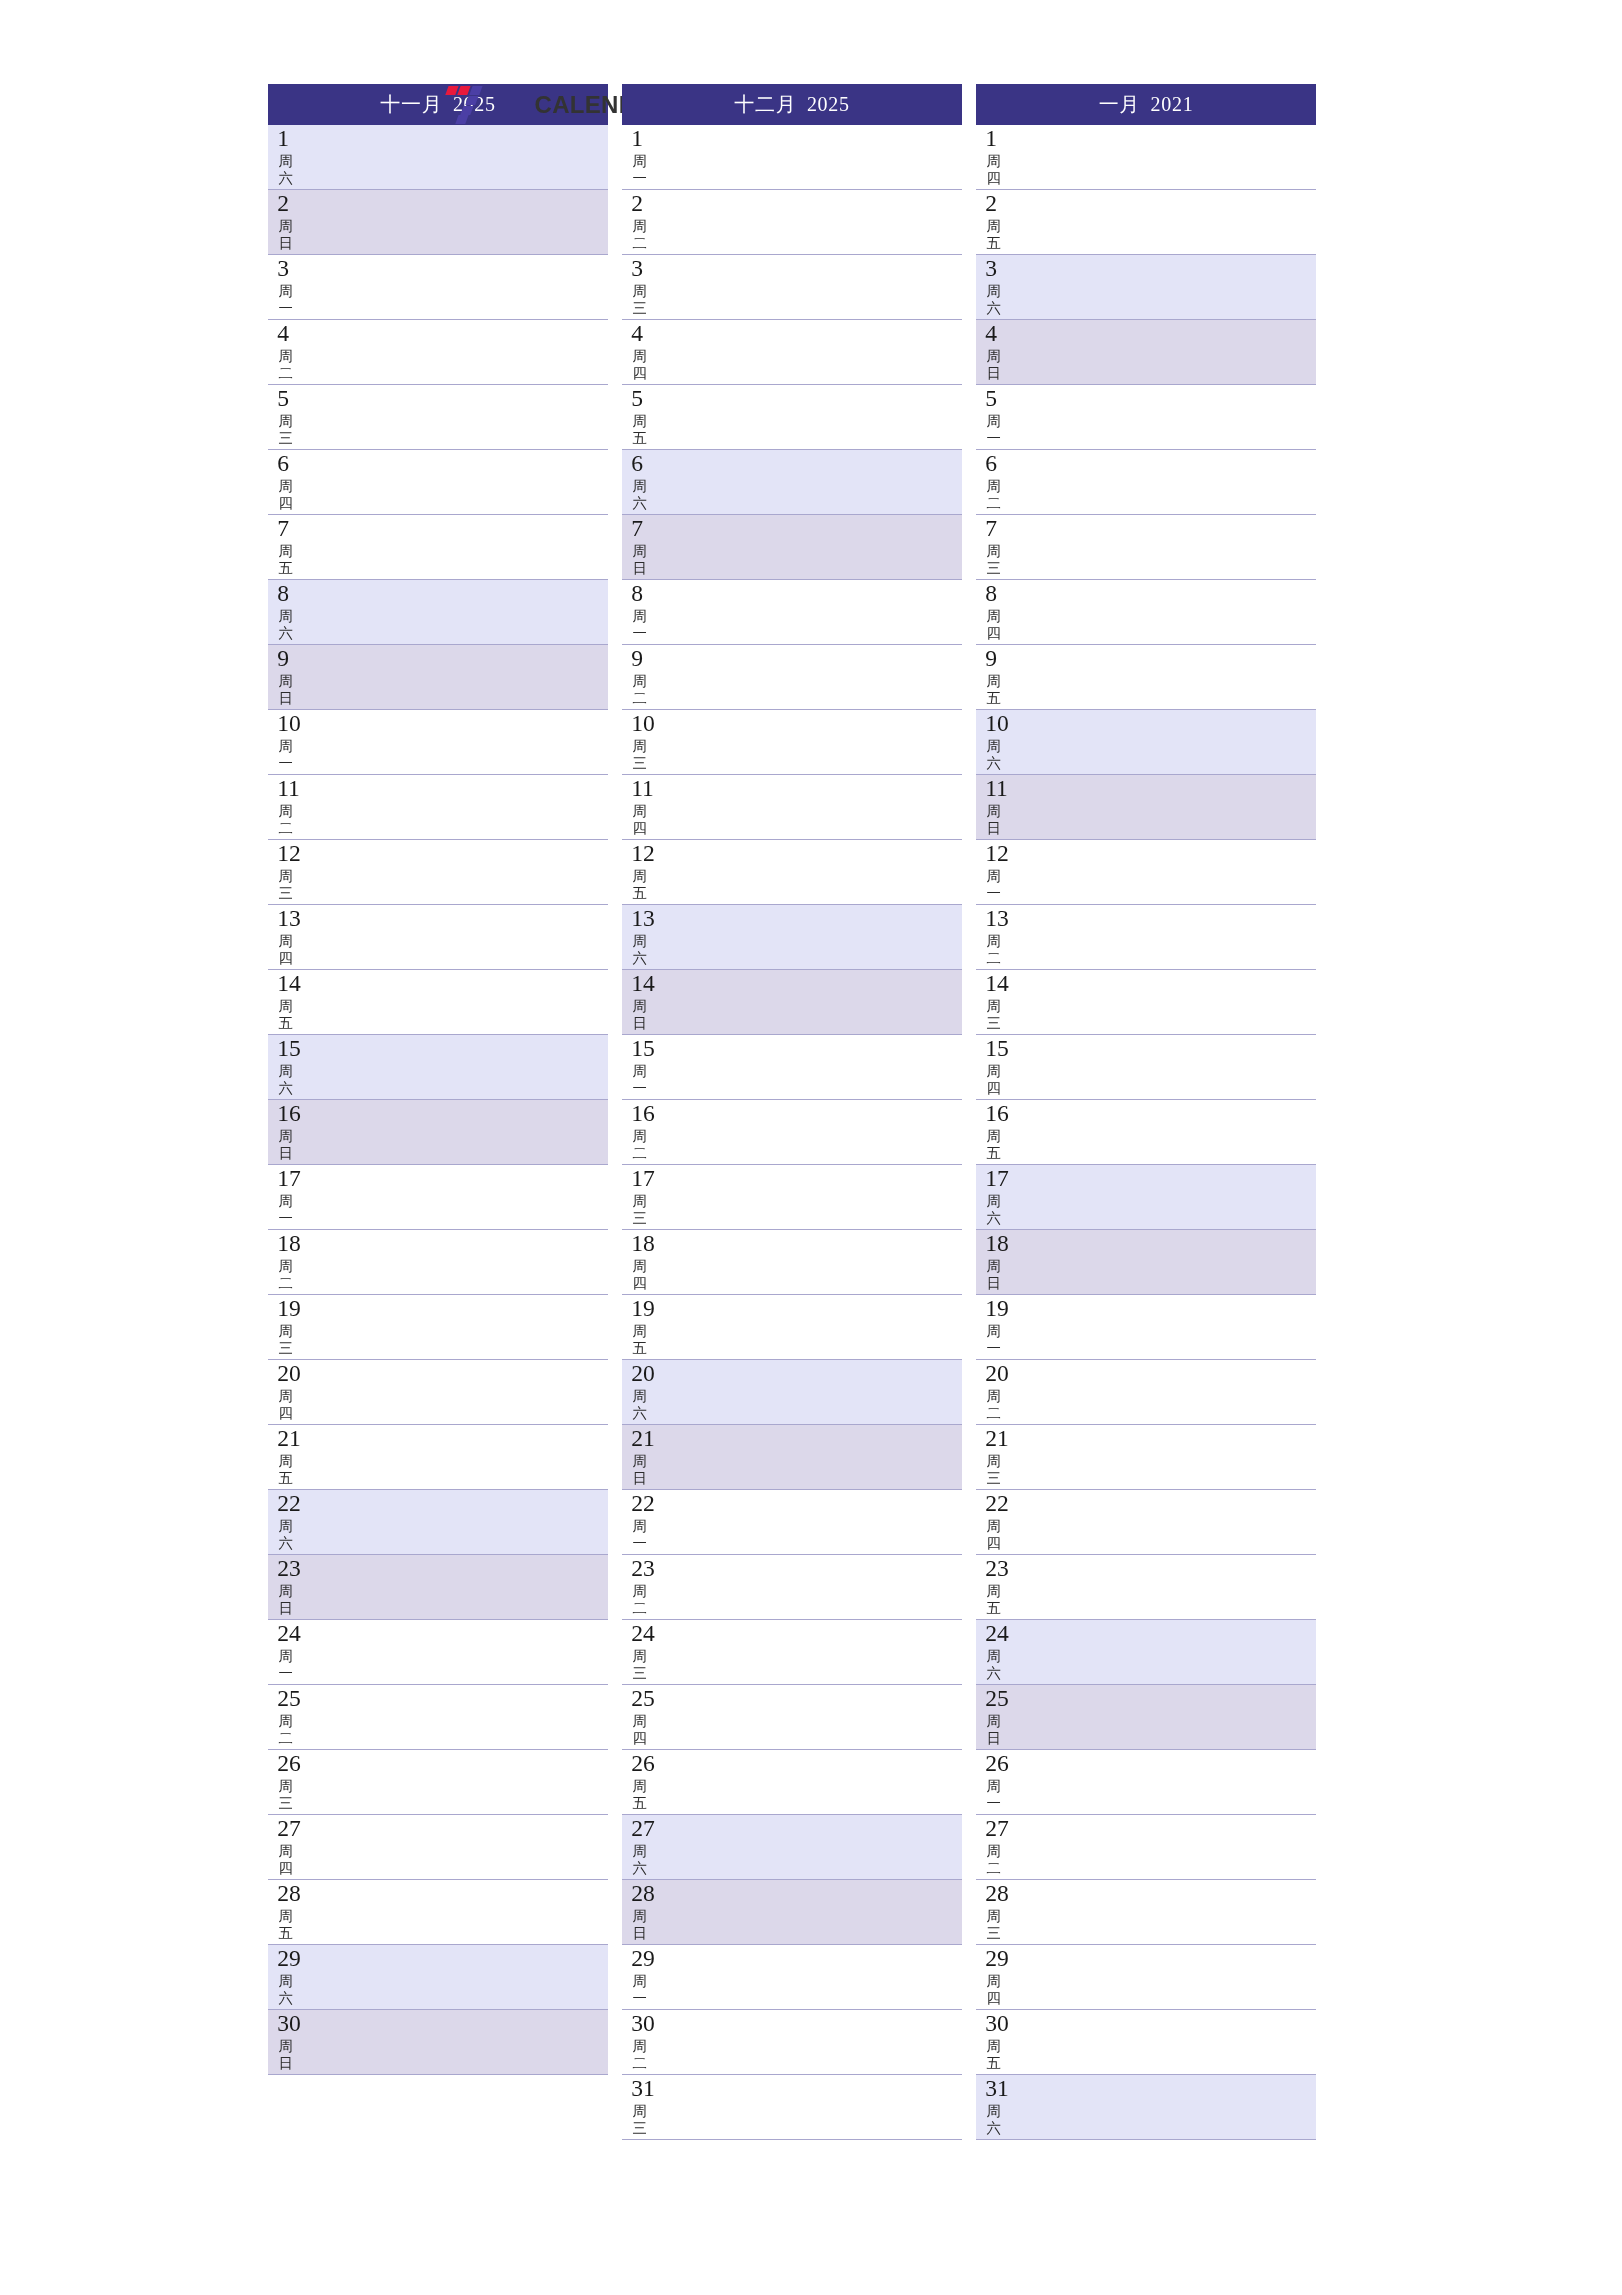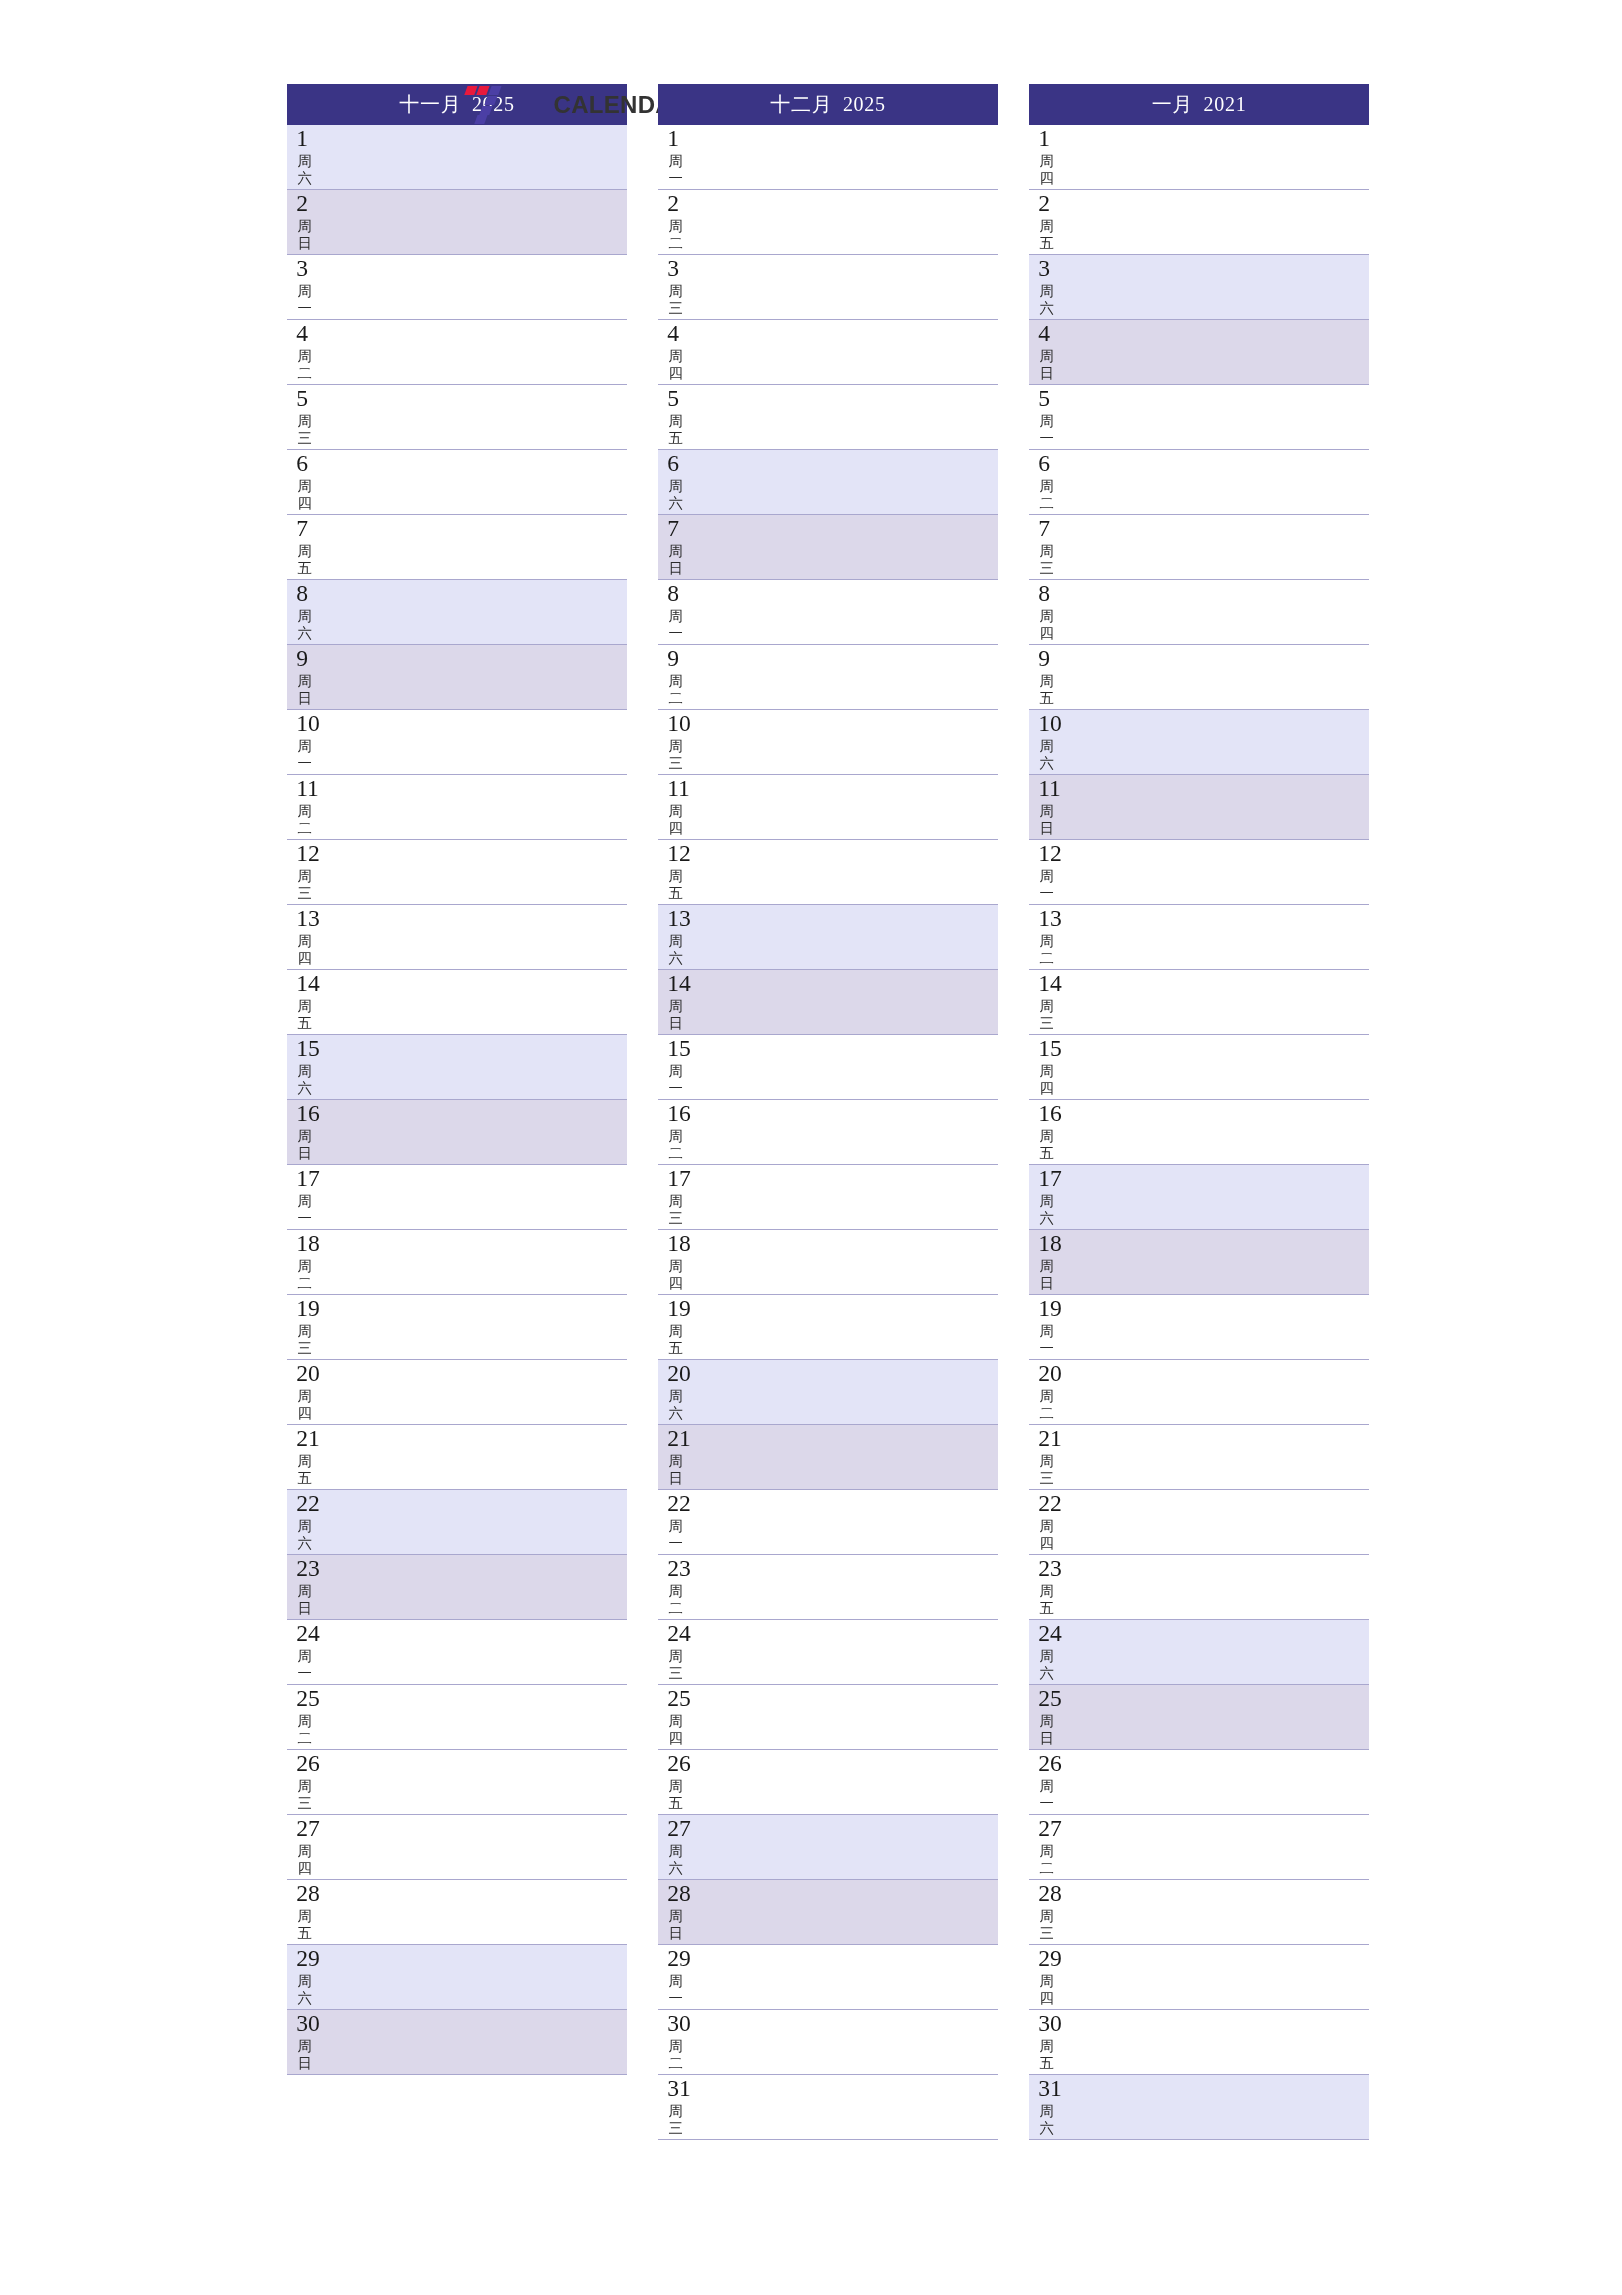--- a/index.html
+++ b/index.html
@@ -6,24 +6,24 @@
   html,body {
     width:1623px; height:2295px;
     background:#ffffff;
     font-family:"Liberation Serif", serif;
     -webkit-font-smoothing:antialiased;
   }
   .page { position:relative; width:1623px; height:2295px; background:#fff; }
 
   .grid {
     position:absolute;
-    left:287px; top:84px;
+    left:268px; top:84px;
     width:1057px;
     display:flex;
-    gap:31px;
+    gap:14px;
   }
   .month-col { width:340px; flex:0 0 340px; position:relative; }
 
   .month-head {
     height:41px;
     background:#3a3485;
     color:#ffffff;
     display:flex;
     align-items:center;
     justify-content:center;

